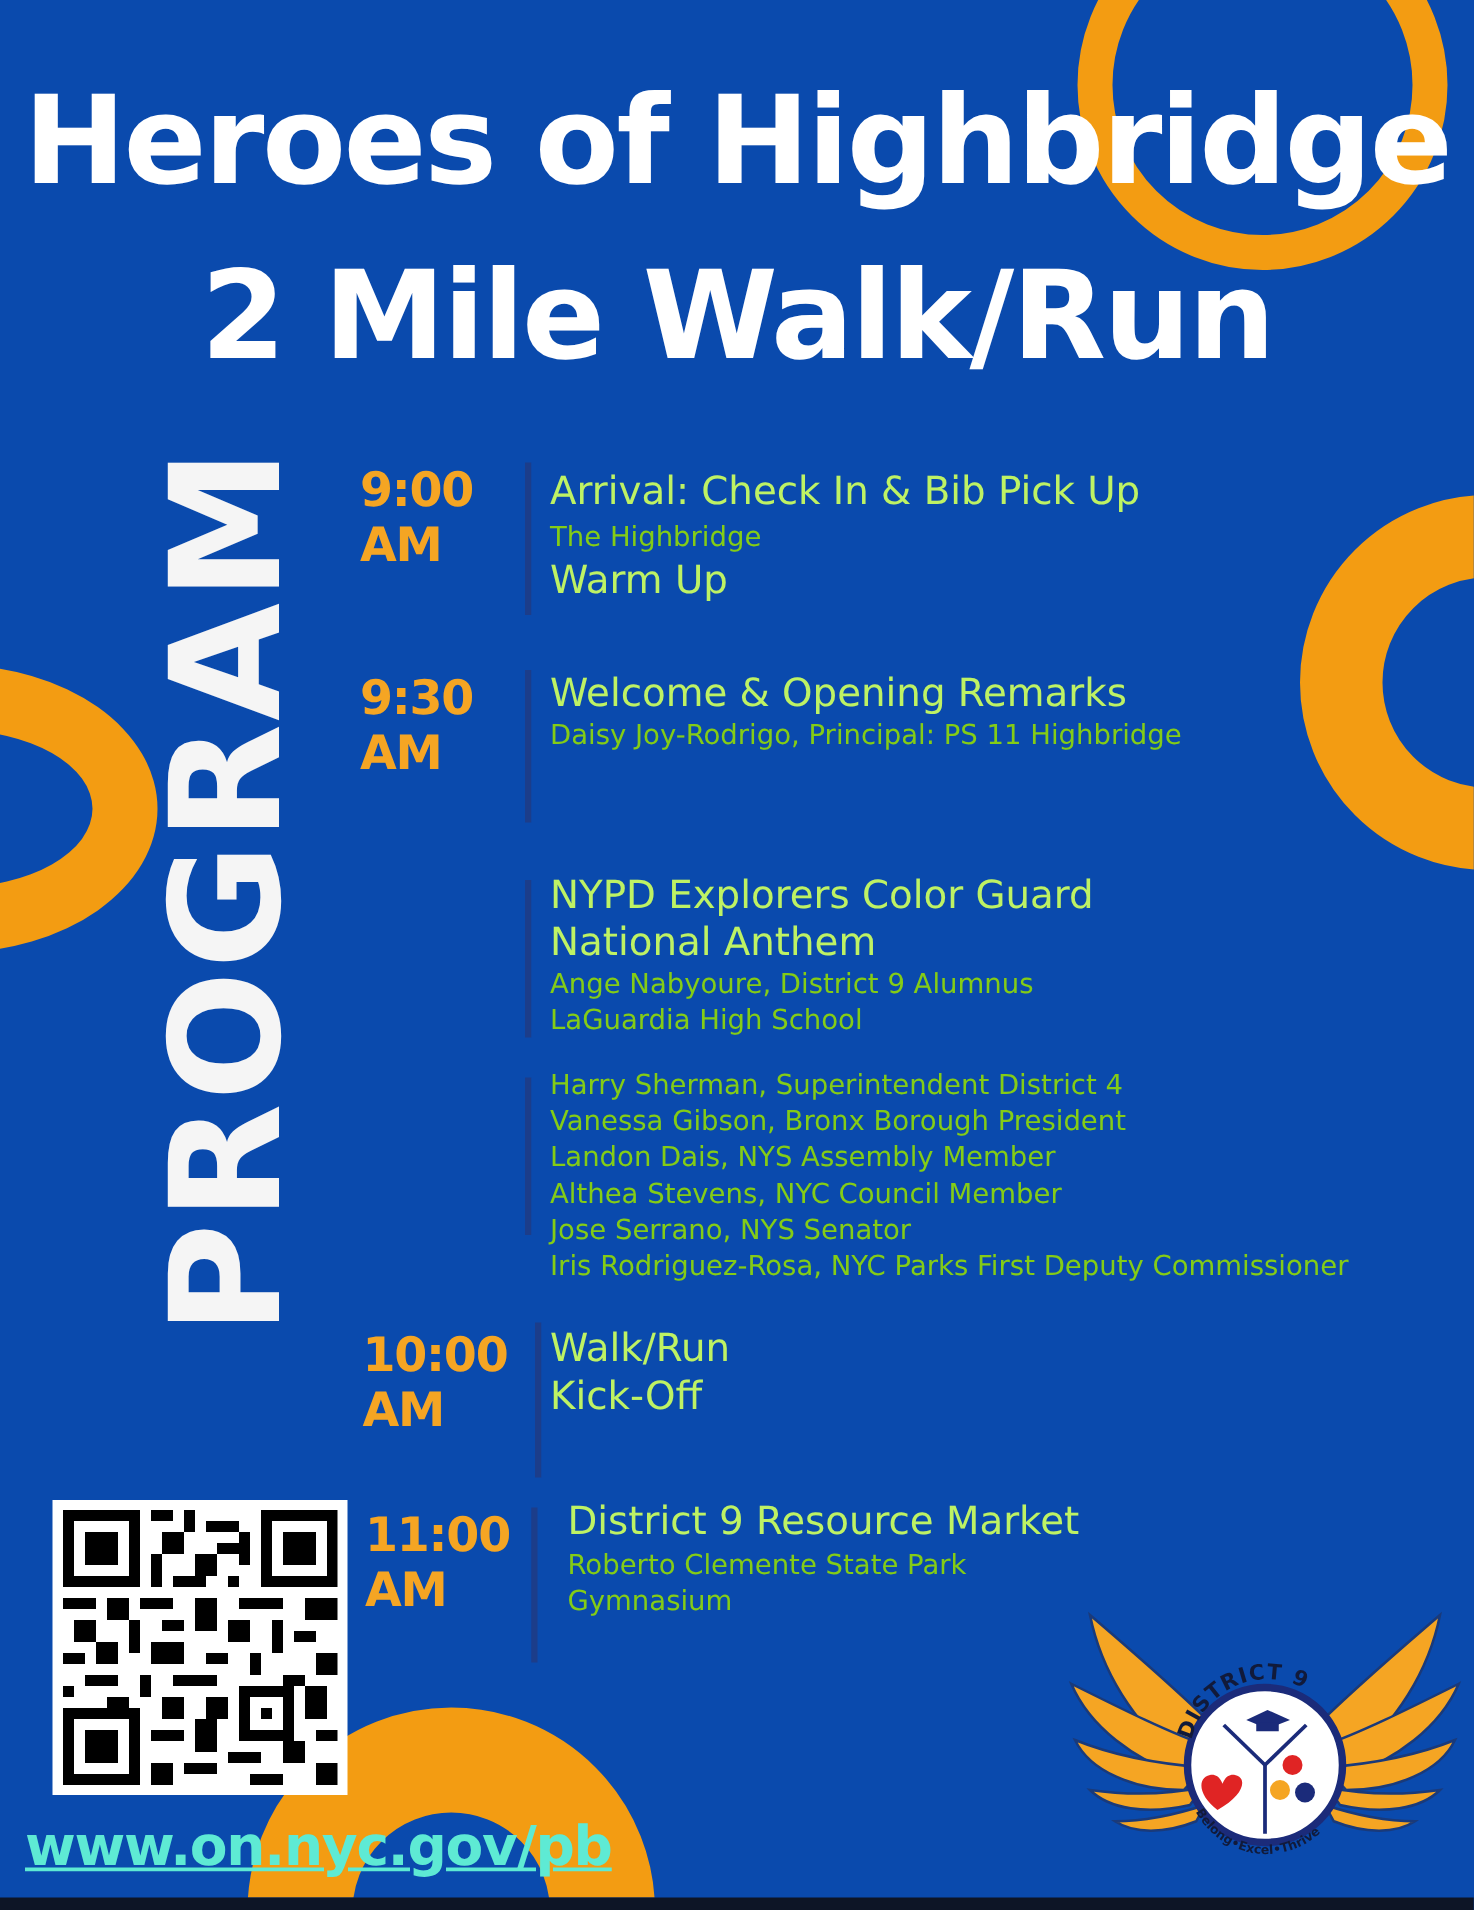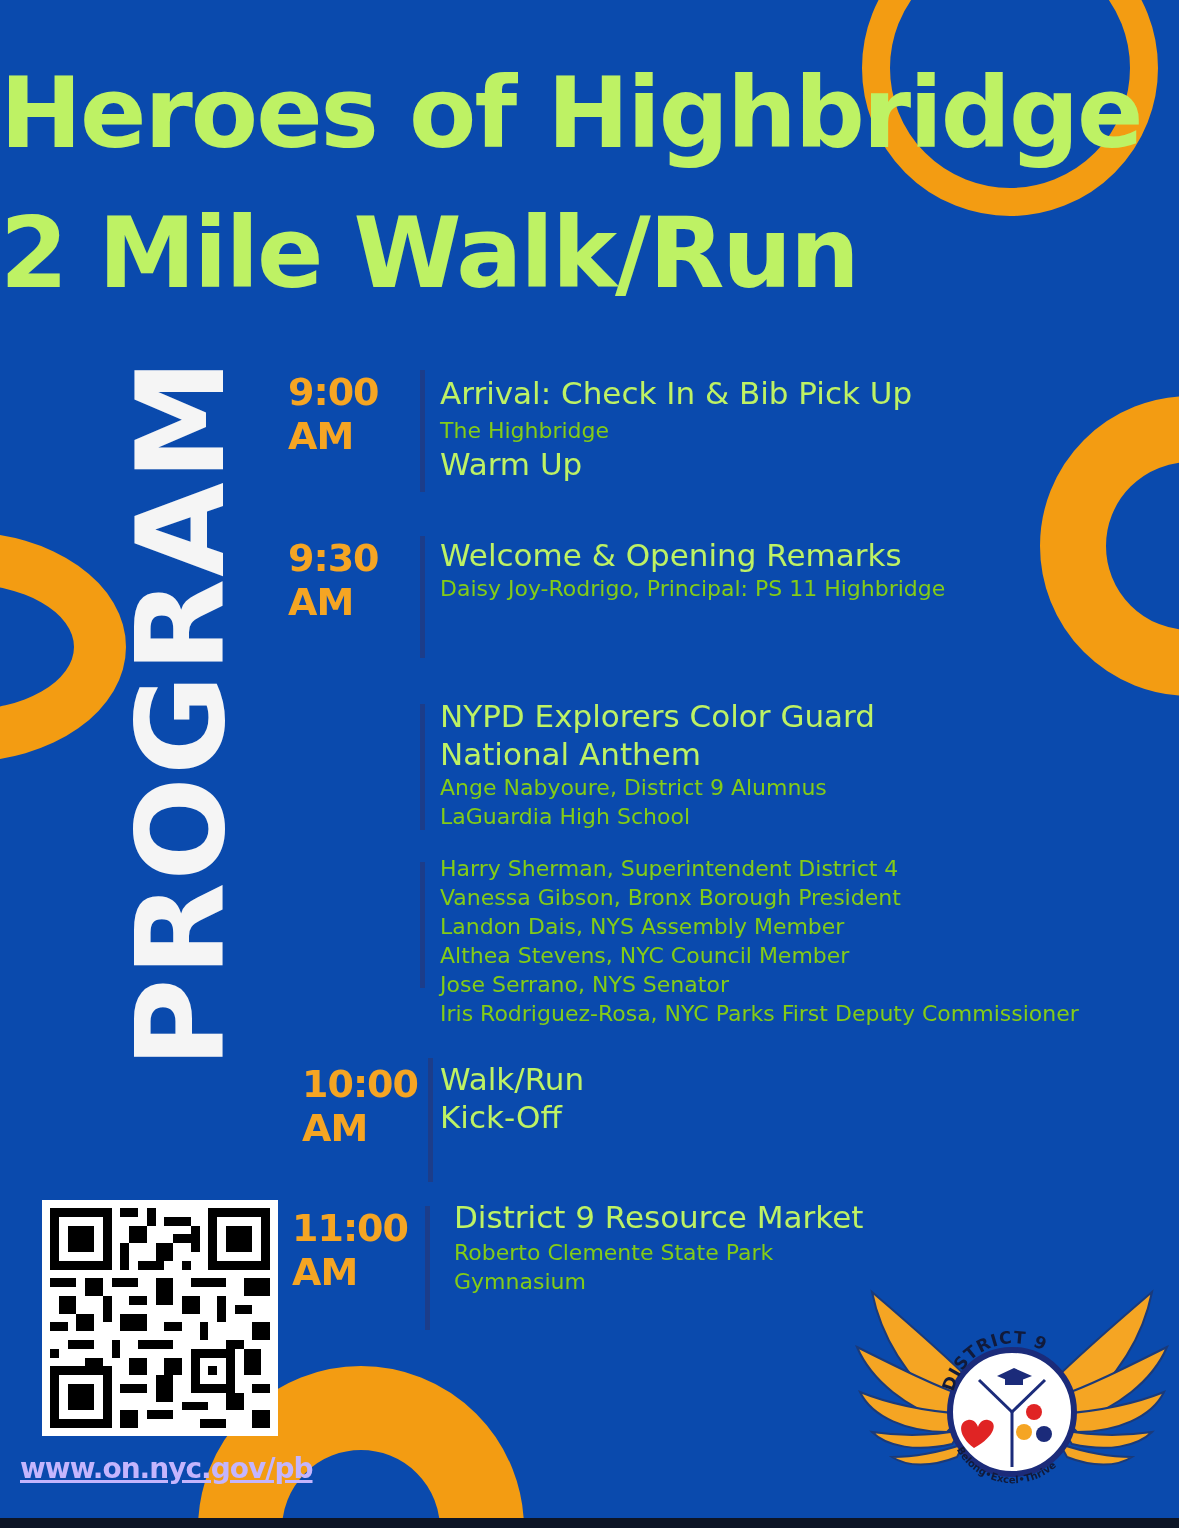--- a/index.html
+++ b/index.html
@@ -14,22 +14,22 @@
 
   
   .ring { position: absolute; border-radius: 50%; border-style: solid; border-color: #f39c12; box-sizing: border-box; }
   .ring-top { left: 862px; top: -80px; width: 296px; height: 296px; border-width: 28px; }
   .ring-right { left: 1040px; top: 396px; width: 300px; height: 300px; border-width: 66px; }
   .ring-left { left: -200px; top: 532px; width: 326px; height: 230px; border-width: 52px; border-radius: 50%; }
   .ring-bottom { left: 198px; top: 1366px; width: 326px; height: 326px; border-width: 84px; }
 
   
   .title {
-    position: absolute; left: 0; width: 1179px; text-align: left;
-    font-family: "DejaVu Sans", sans-serif; font-weight: bold; color: #bef264;
+    position: absolute; left: 0; width: 1179px; text-align: center;
+    font-family: "DejaVu Sans", sans-serif; font-weight: bold; color: #ffffff;
     letter-spacing: -2px;
   }
   .title-1 { top: 56px; font-size: 98px; }
   .title-2 { top: 196px; font-size: 98px; }
 
   
   .program-label {
     position: absolute; left: 120px; top: 1068px;
     transform-origin: 0 0; transform: rotate(-90deg);
     font-family: "DejaVu Sans", sans-serif; font-weight: bold;
@@ -47,22 +47,22 @@
   .block { position: absolute; left: 440px; }
   .h { font-size: 31px; line-height: 38px; color: #bef264; white-space: nowrap; }
   .s { font-size: 22px; line-height: 29px; color: #84cc16; white-space: nowrap; }
 
   
   .qr { position: absolute; left: 42px; top: 1200px; width: 236px; height: 236px; background: #ffffff; }
   .qr svg { position: absolute; left: 8px; top: 8px; }
 
   .url {
     position: absolute; left: 20px; top: 1452px;
-    font-family: "DejaVu Sans", sans-serif; font-weight: bold; font-size: 28px;
-    color: #c4b5fd; text-decoration: underline; text-decoration-thickness: 3px; letter-spacing: -1px;
+    font-family: "DejaVu Sans", sans-serif; font-weight: bold; font-size: 44px;
+    color: #5eead4; text-decoration: underline; text-decoration-thickness: 3px; letter-spacing: -1px;
   }
 
   
   .logo { position: absolute; left: 852px; top: 1272px; width: 320px; height: 240px; }
 </style>
 </head>
 <body>
 
 <div class="poster">
 
@@ -108,21 +108,21 @@
   <div class="vline" style="left:420px; top:862px; height:126px;"></div>
   <div class="block" style="top:854px;">
     <div class="s">Harry Sherman, Superintendent District 4</div>
     <div class="s">Vanessa Gibson, Bronx Borough President</div>
     <div class="s">Landon Dais, NYS Assembly Member</div>
     <div class="s">Althea Stevens, NYC Council Member</div>
     <div class="s">Jose Serrano, NYS Senator</div>
     <div class="s">Iris Rodriguez-Rosa, NYC Parks First Deputy Commissioner</div>
   </div>
 
-  <div class="time" style="left:290px; top:1062px;margin-left:12px;">
+  <div class="time" style="left:290px; top:1062px;">
     <div>10:00</div>
     <div>AM</div>
   </div>
   <div class="vline" style="left:428px; top:1058px; height:124px;"></div>
   <div class="block" style="top:1060px;">
     <div class="h">Walk/Run</div>
     <div class="h">Kick-Off</div>
   </div>
 
   <div class="time" style="left:292px; top:1206px;">

